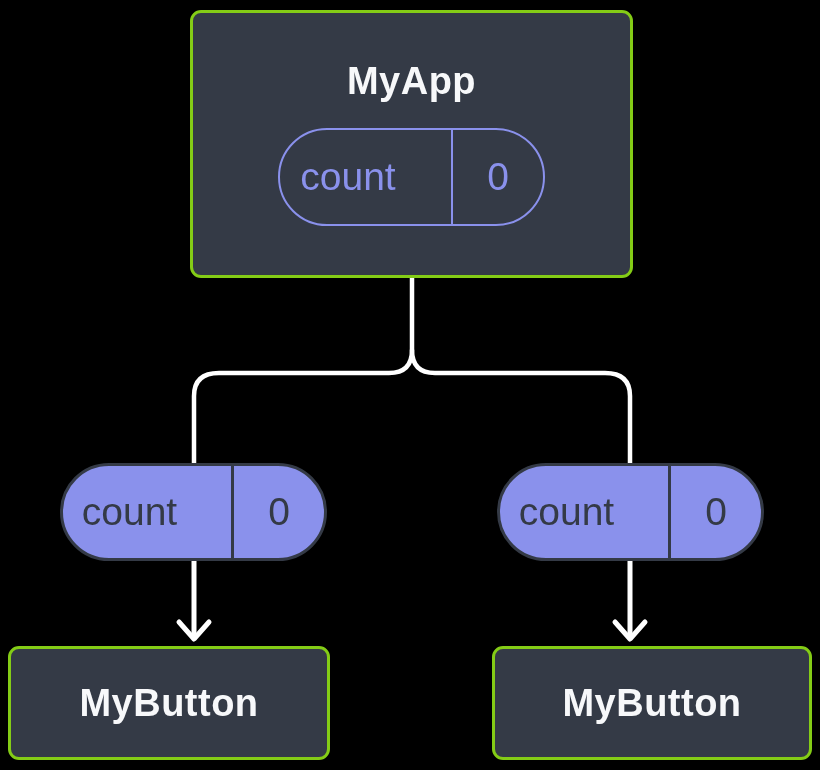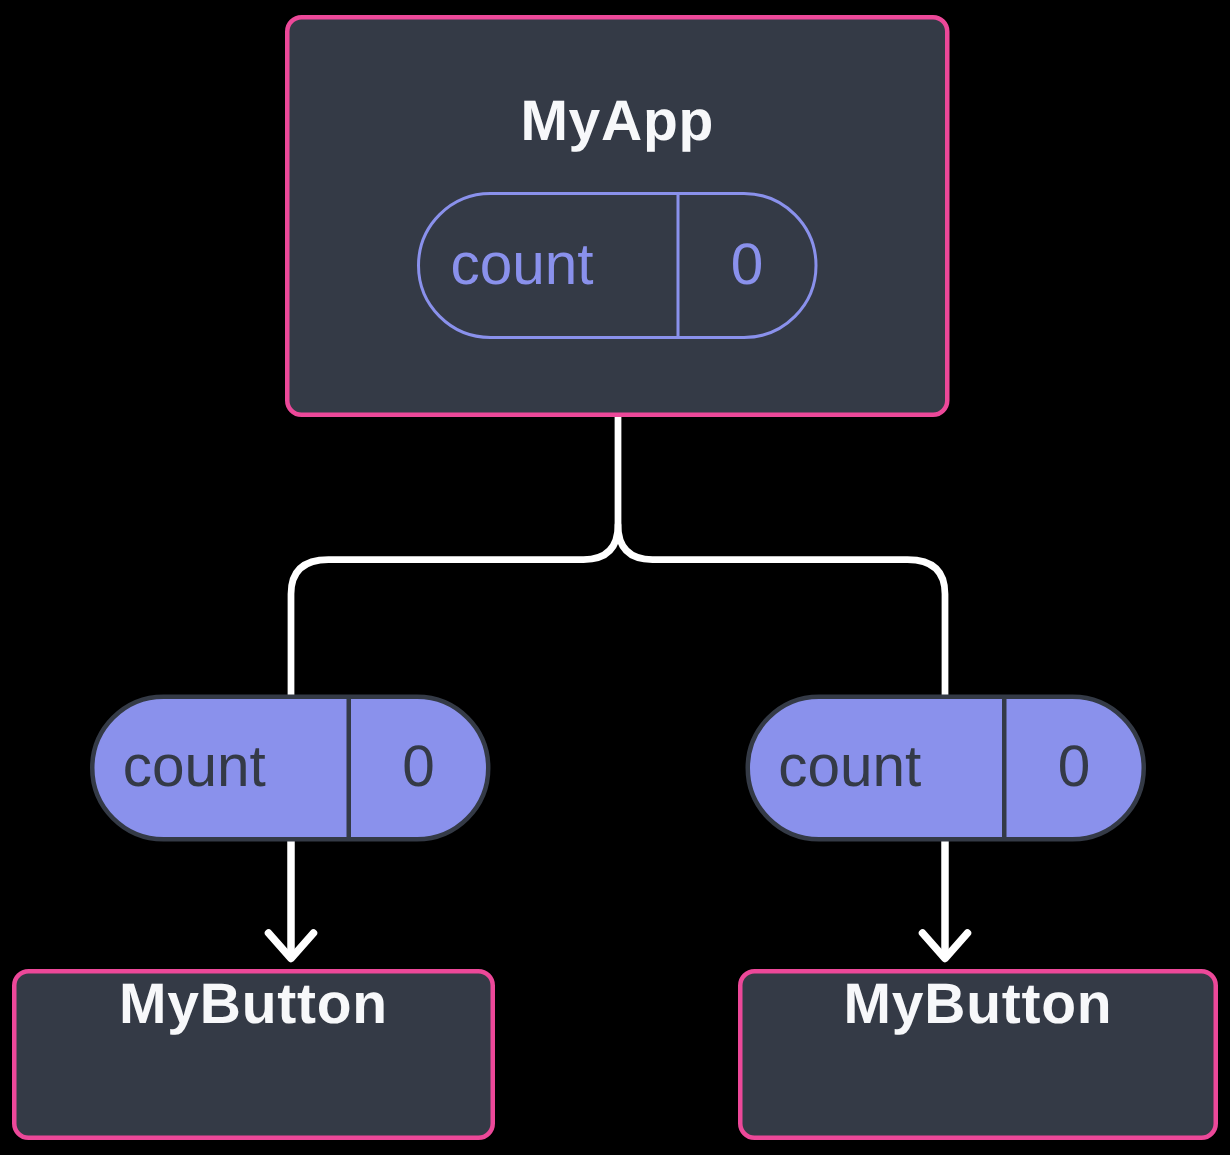--- a/index.html
+++ b/index.html
@@ -19,21 +19,21 @@
     position: absolute;
     left: 0;
     top: 0;
     width: 820px;
     height: 770px;
     z-index: 1;
   }
   .node {
     position: absolute;
     background: #343A46;
-    border: 3px solid #ec4899;
+    border: 3px solid #84cc16;
     border-radius: 11px;
     box-sizing: border-box;
     z-index: 2;
   }
   .app-node {
     left: 190px;
     top: 10px;
     width: 443px;
     height: 268px;
   }
@@ -93,20 +93,21 @@
     width: 90px;
     display: flex;
     align-items: center;
     justify-content: center;
   }
   .button-node {
     top: 646px;
     width: 322px;
     height: 114px;
     display: flex;
+    align-items: center;
     justify-content: center;
   }
   .left-button  { left: 8px; }
   .right-button { left: 492px; width: 320px; }
   .button-node .node-title {
     margin: 0;
   }
 </style>
 </head>
 <body>

